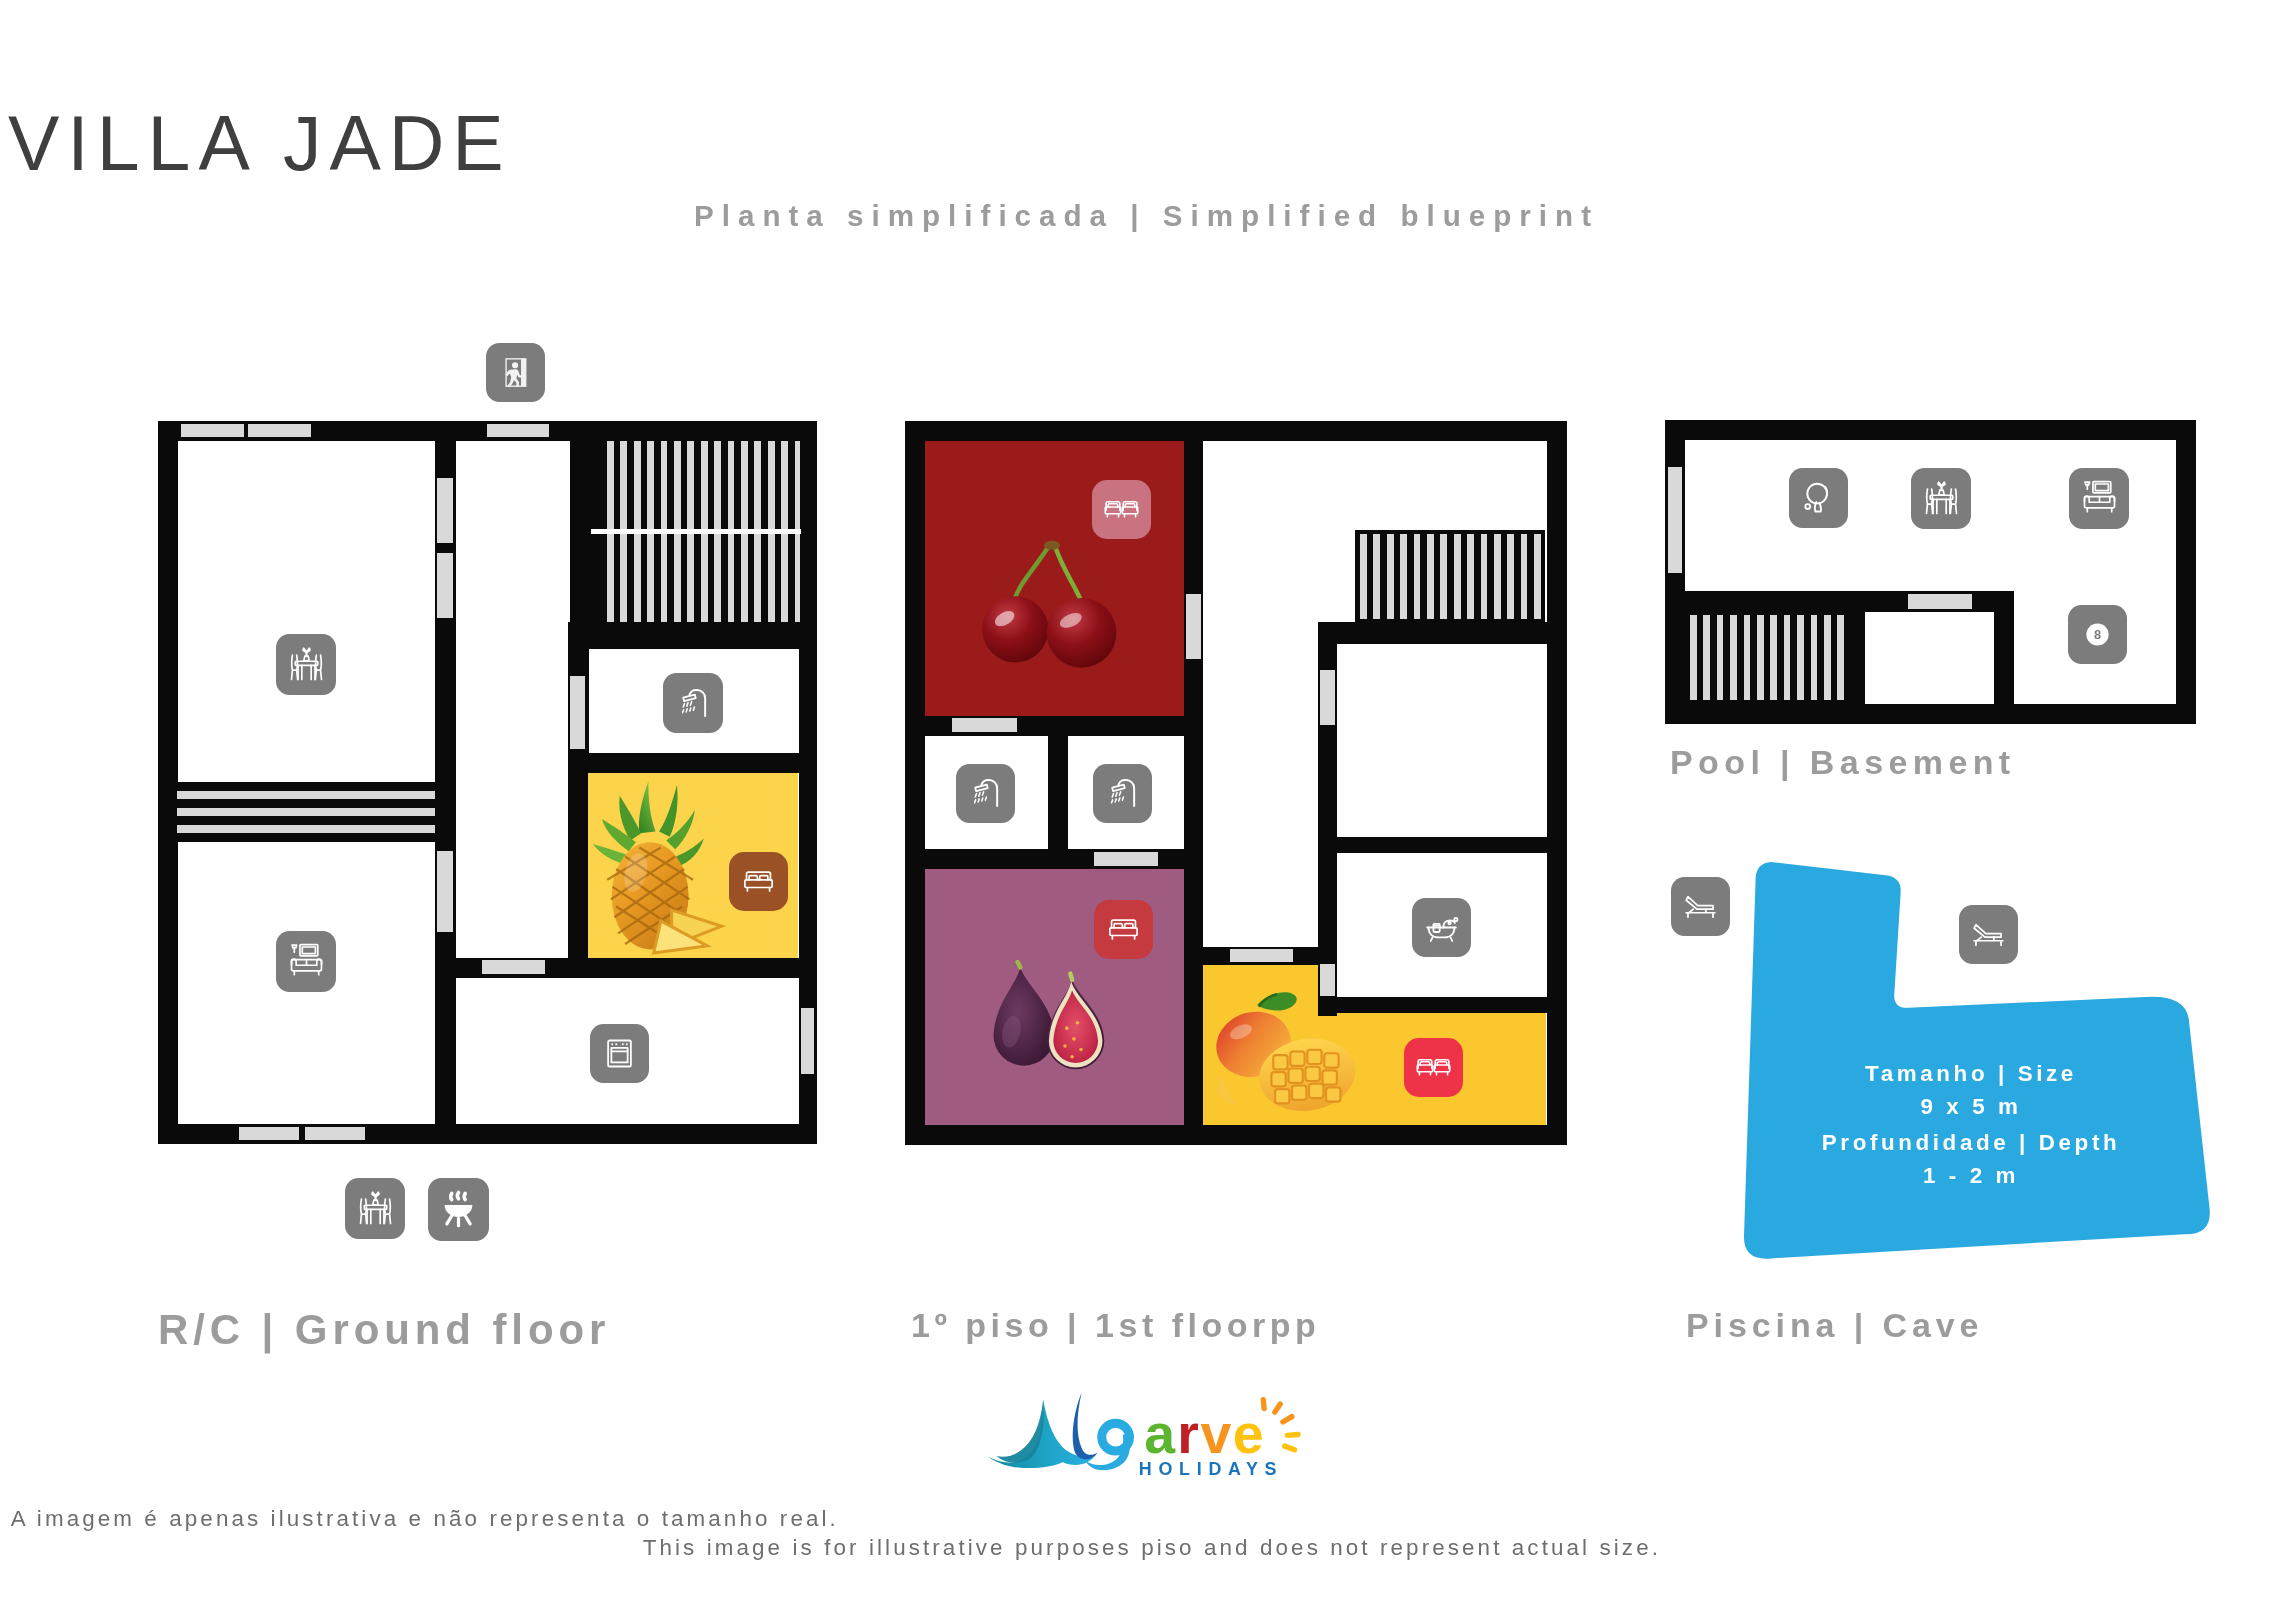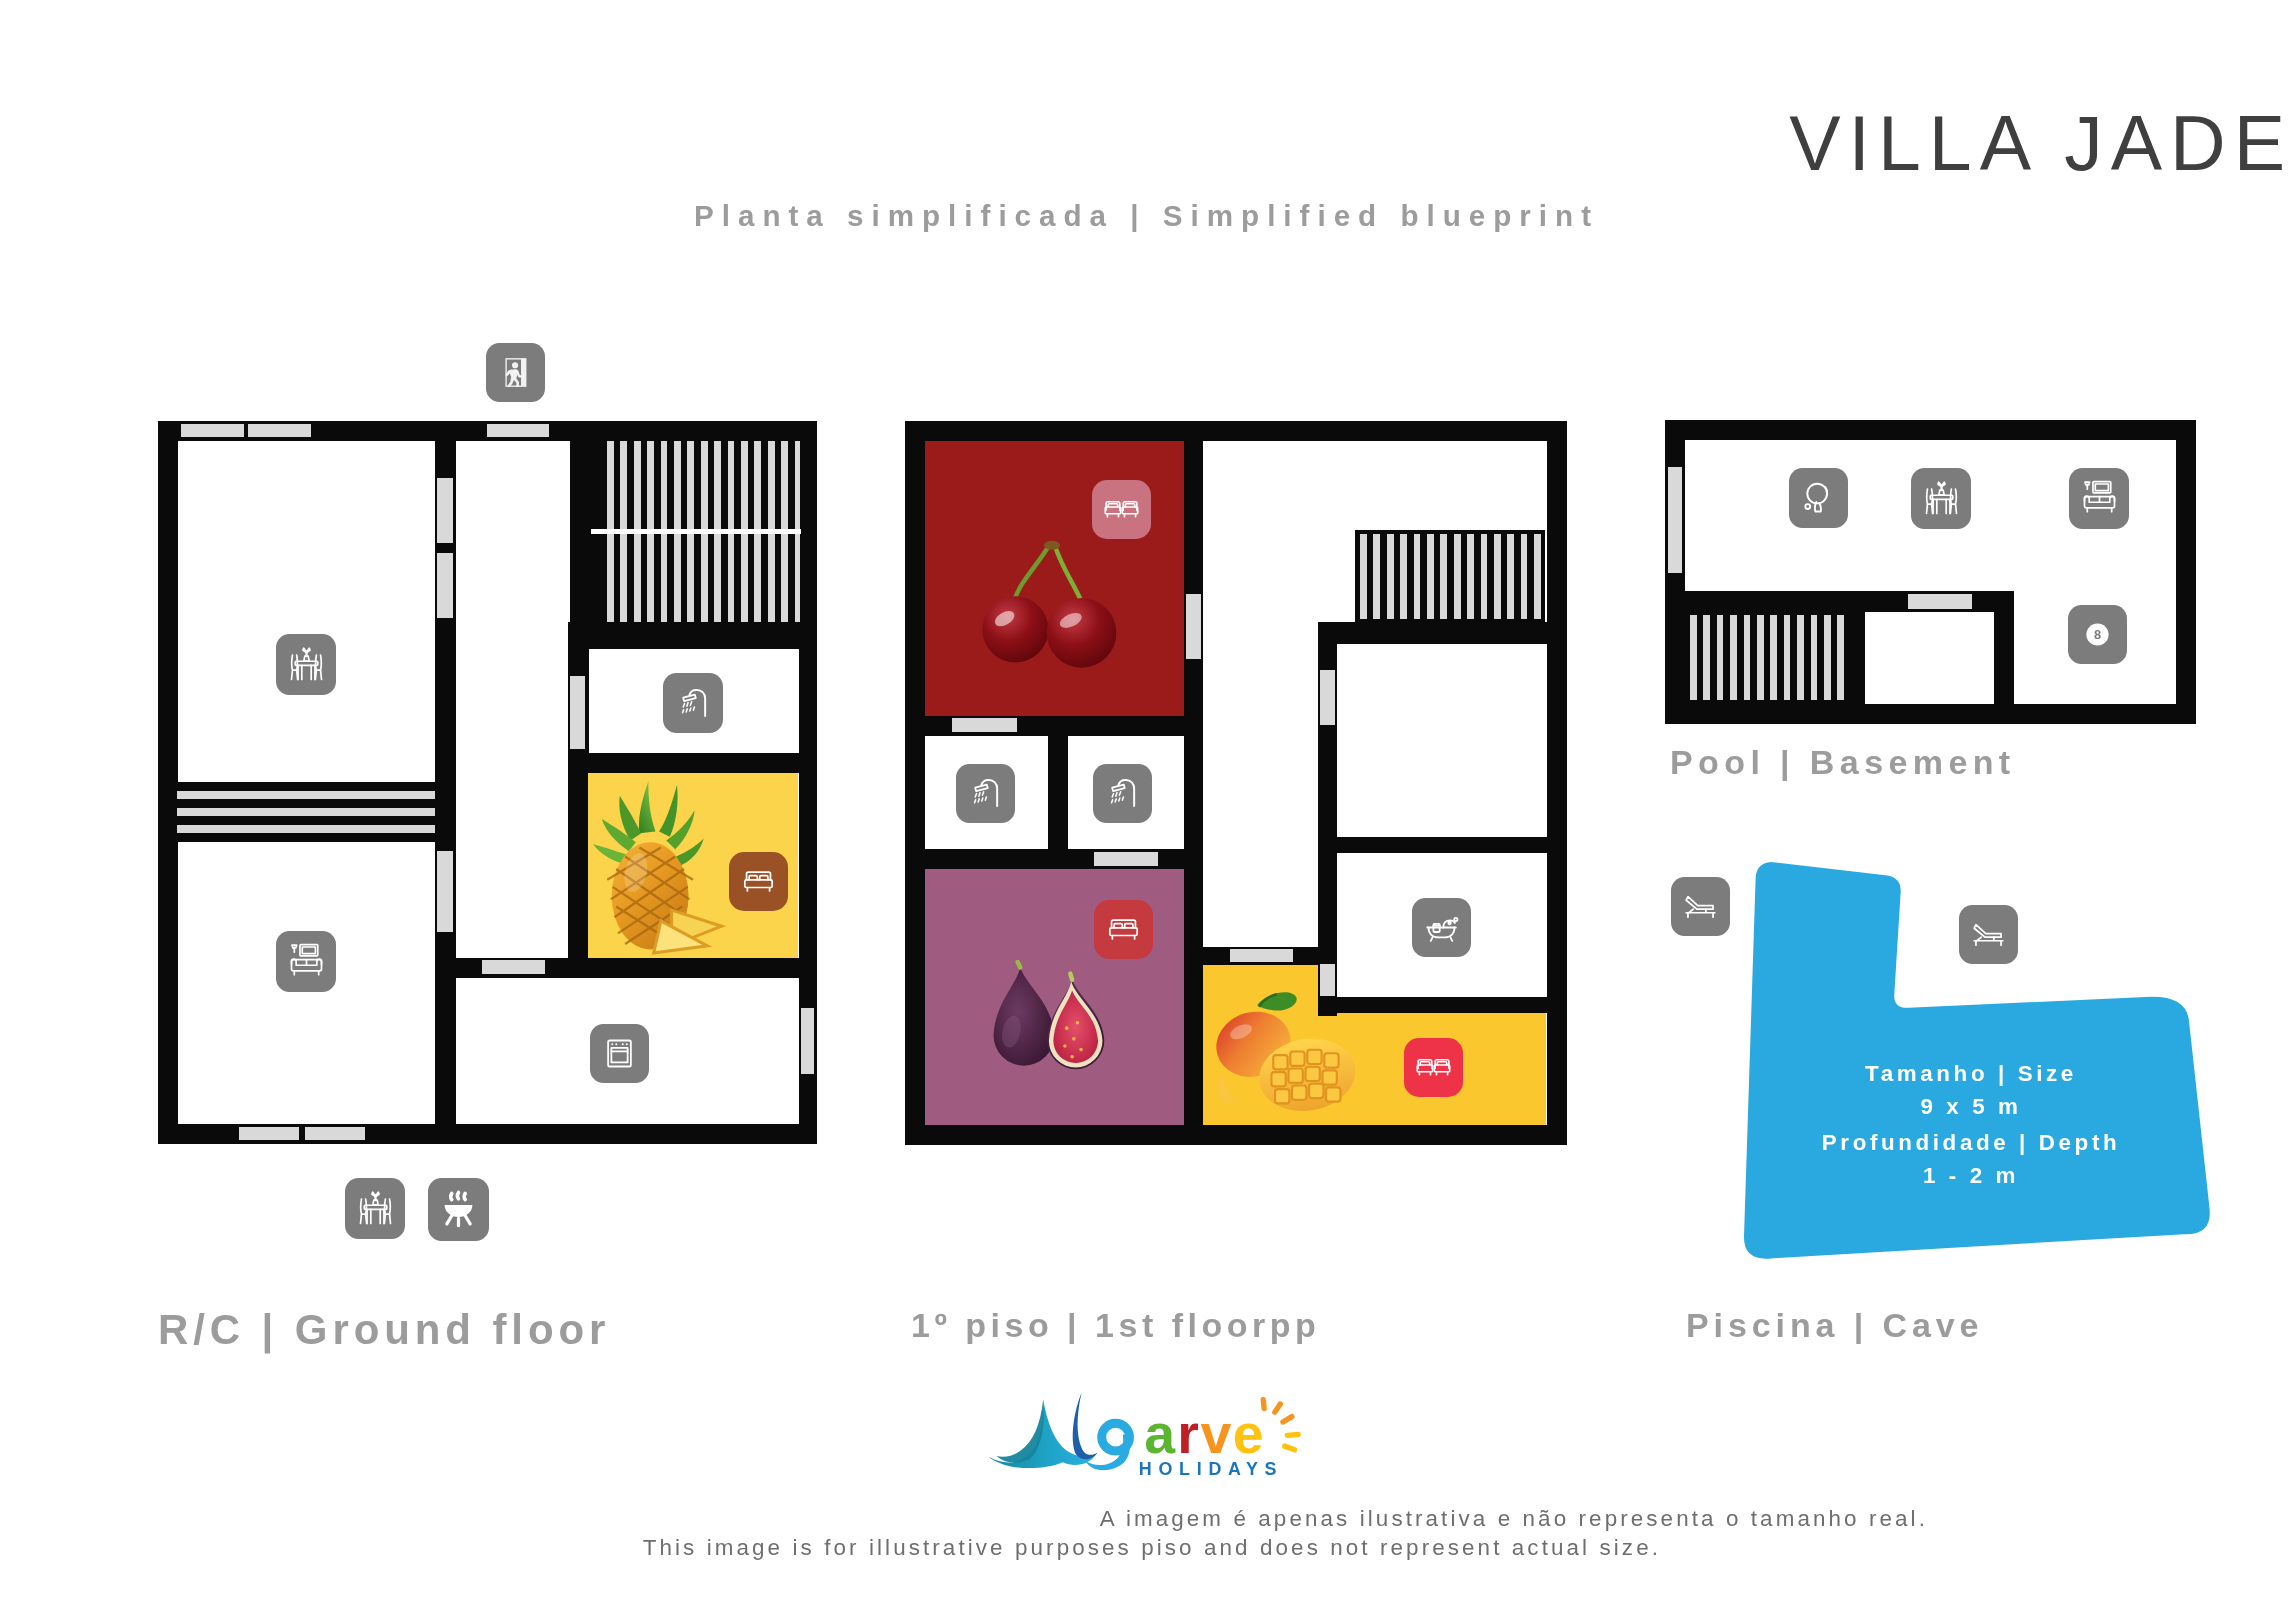--- a/index.html
+++ b/index.html
@@ -7,21 +7,21 @@
 .w{position:absolute;background:#0a0a0a}
 .d{position:absolute;background:#d9d9d9}
 .ic{position:absolute;background:#7c7c7c;border-radius:13.4px;display:flex;align-items:center;justify-content:center}
 .cap{position:absolute;color:#9c9c9c;font-weight:bold;white-space:nowrap}
 svg{display:block}
 </style>
 </head>
 <body>
 <div id="page">
 
-<div style="position:absolute;top:99px;left:0;width:2293px;text-align:right;font-size:77px;letter-spacing:8px;text-indent:8px;color:#3f3f3f;font-weight:400">VILLA JADE</div>
+<div style="position:absolute;top:99px;left:0;width:2293px;text-align:left;font-size:77px;letter-spacing:8px;text-indent:8px;color:#3f3f3f;font-weight:400">VILLA JADE</div>
 
 <div style="position:absolute;top:199px;left:0;width:2293px;text-align:center;font-size:29.6px;letter-spacing:8px;color:#9c9c9c;font-weight:bold">Planta simplificada | Simplified blueprint</div>
 
 <div class="w" style="left:158px;top:421px;width:659px;height:19.7px"></div>
 
 <div class="w" style="left:158px;top:1124px;width:659px;height:19.7px"></div>
 
 <div class="w" style="left:158px;top:421px;width:19.7px;height:723px"></div>
 
 <div class="w" style="left:799px;top:421px;width:18px;height:723px"></div>
@@ -527,17 +527,17 @@
         </g>
 <g stroke="#ffc20e" stroke-width="6" stroke-linecap="round">
           <path d="M338 56 l12 -1"></path>
           <path d="M335 68 l11 4"></path>
         </g>
 
 <text x="172" y="100" font-family="Liberation Sans, sans-serif" font-size="20" font-weight="bold" fill="#1b75bc" letter-spacing="7.5">HOLIDAYS</text>
 </svg>
 </div>
 
-<div style="position:absolute;top:1506px;left:0;width:1928px;text-align:right;font-size:22.4px;letter-spacing:3.1px;text-indent:10.7px;color:#6e6e6e">A imagem é apenas ilustrativa e não representa o tamanho real.</div>
+<div style="position:absolute;top:1506px;left:0;width:1928px;text-align:left;font-size:22.4px;letter-spacing:3.1px;text-indent:10.7px;color:#6e6e6e">A imagem é apenas ilustrativa e não representa o tamanho real.</div>
 
 <div style="position:absolute;top:1535px;left:0;width:2293px;text-align:center;font-size:22.4px;letter-spacing:3.1px;text-indent:10.7px;color:#6e6e6e">This image is for illustrative purposes piso and does not represent actual size.</div>
 </div>
 
 
 </body></html>

